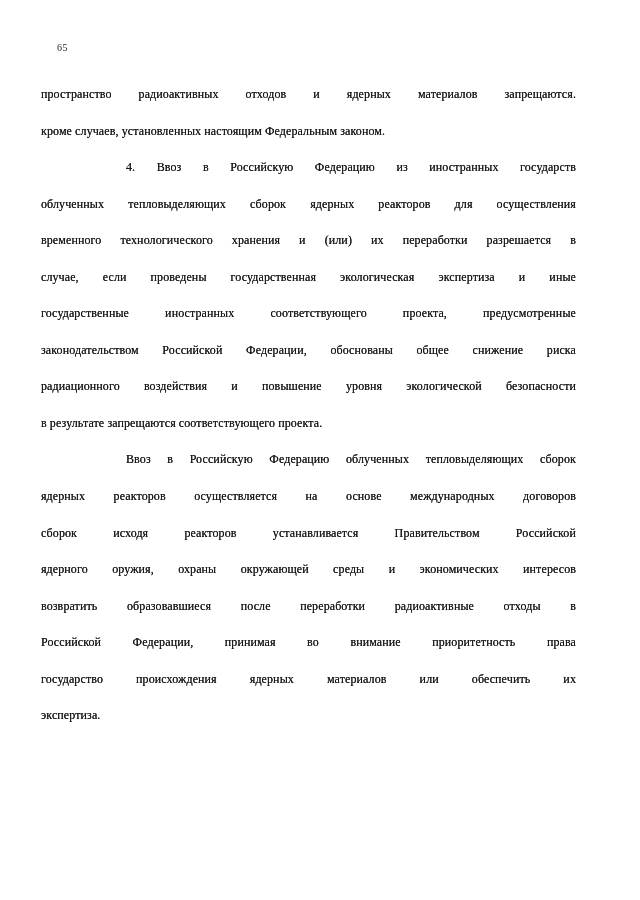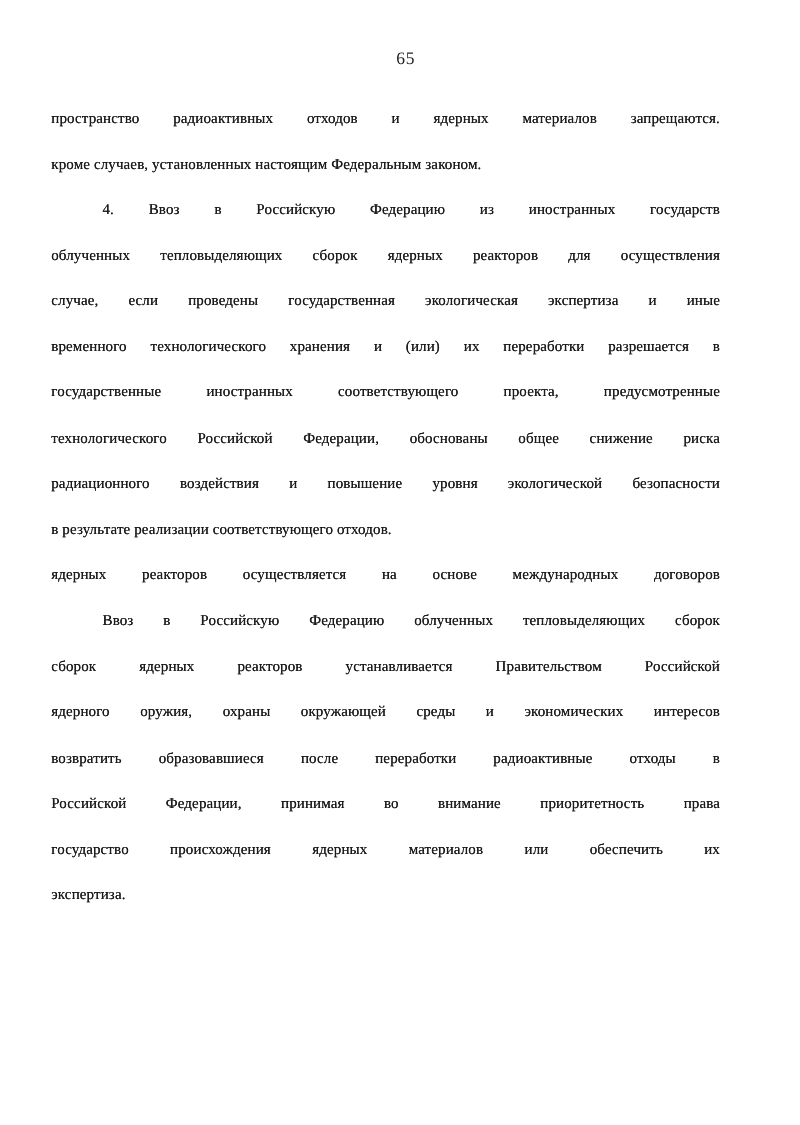--- a/index.html
+++ b/index.html
@@ -14,22 +14,21 @@
     background: #ffffff;
     overflow: hidden;
     font-family: "Liberation Serif", "DejaVu Serif", serif;
     color: #1c1c1c;
   }
   .page-number {
     position: absolute;
     top: 38px;
     left: 57px;
     width: 535px;
-    text-align: center;
-    font-size: 14px;
+    font-size: 10px;
     line-height: 20px;
     letter-spacing: 0.5px;
   }
   .doc-body {
     position: absolute;
     top: 76px;
     left: 41px;
     width: 535px;
     font-size: 12px;
     text-shadow: 0 0 0.35px #222;
@@ -43,48 +42,49 @@
     text-align: justify;
     text-align-last: justify;
     letter-spacing: 0.1px;
   }
   .line.last {
     text-align: right;
     text-align-last: left;
   }
   .line.indent {
     text-indent: 41px;
+    margin-left: 44px;
   }
 </style>
 </head>
 <body>
 
 <div class="page">
   <div class="page-number">65</div>
   <div class="doc-body">
       <div class="paragraph">
         <div class="line">пространство радиоактивных отходов и ядерных материалов запрещаются.</div>
         <div class="line last">кроме случаев, установленных настоящим Федеральным законом.</div>
       </div>
       <div class="paragraph">
         <div class="line indent">4. Ввоз в Российскую Федерацию из иностранных государств</div>
         <div class="line">облученных тепловыделяющих сборок ядерных реакторов для осуществления</div>
+        <div class="line">временного технологического хранения и (или) их переработки разрешается в</div>
         <div class="line">случае, если проведены государственная экологическая экспертиза и иные</div>
-        <div class="line">временного технологического хранения и (или) их переработки разрешается в</div>
         <div class="line">государственные иностранных соответствующего проекта, предусмотренные</div>
-        <div class="line">технологического Российской Федерации, обоснованы общее снижение риска</div>
+        <div class="line">законодательством Российской Федерации, обоснованы общее снижение риска</div>
         <div class="line">радиационного воздействия и повышение уровня экологической безопасности</div>
-        <div class="line last">в результате реализации соответствующего отходов.</div>
+        <div class="line last">в результате запрещаются соответствующего проекта.</div>
       </div>
       <div class="paragraph">
+        <div class="line indent">Ввоз в Российскую Федерацию облученных тепловыделяющих сборок</div>
         <div class="line">ядерных реакторов осуществляется на основе международных договоров</div>
-        <div class="line indent">Ввоз в Российскую Федерацию облученных тепловыделяющих сборок</div>
       </div>
       <div class="paragraph">
-        <div class="line">сборок ядерных реакторов устанавливается Правительством Российской</div>
+        <div class="line">сборок исходя реакторов устанавливается Правительством Российской</div>
         <div class="line">ядерного оружия, охраны окружающей среды и экономических интересов</div>
         <div class="line">возвратить образовавшиеся после переработки радиоактивные отходы в</div>
         <div class="line">Российской Федерации, принимая во внимание приоритетность права</div>
         <div class="line">государство происхождения ядерных материалов или обеспечить их</div>
         <div class="line last">экспертиза.</div>
       </div>
     </div>
 </div>
 
 </body></html>

